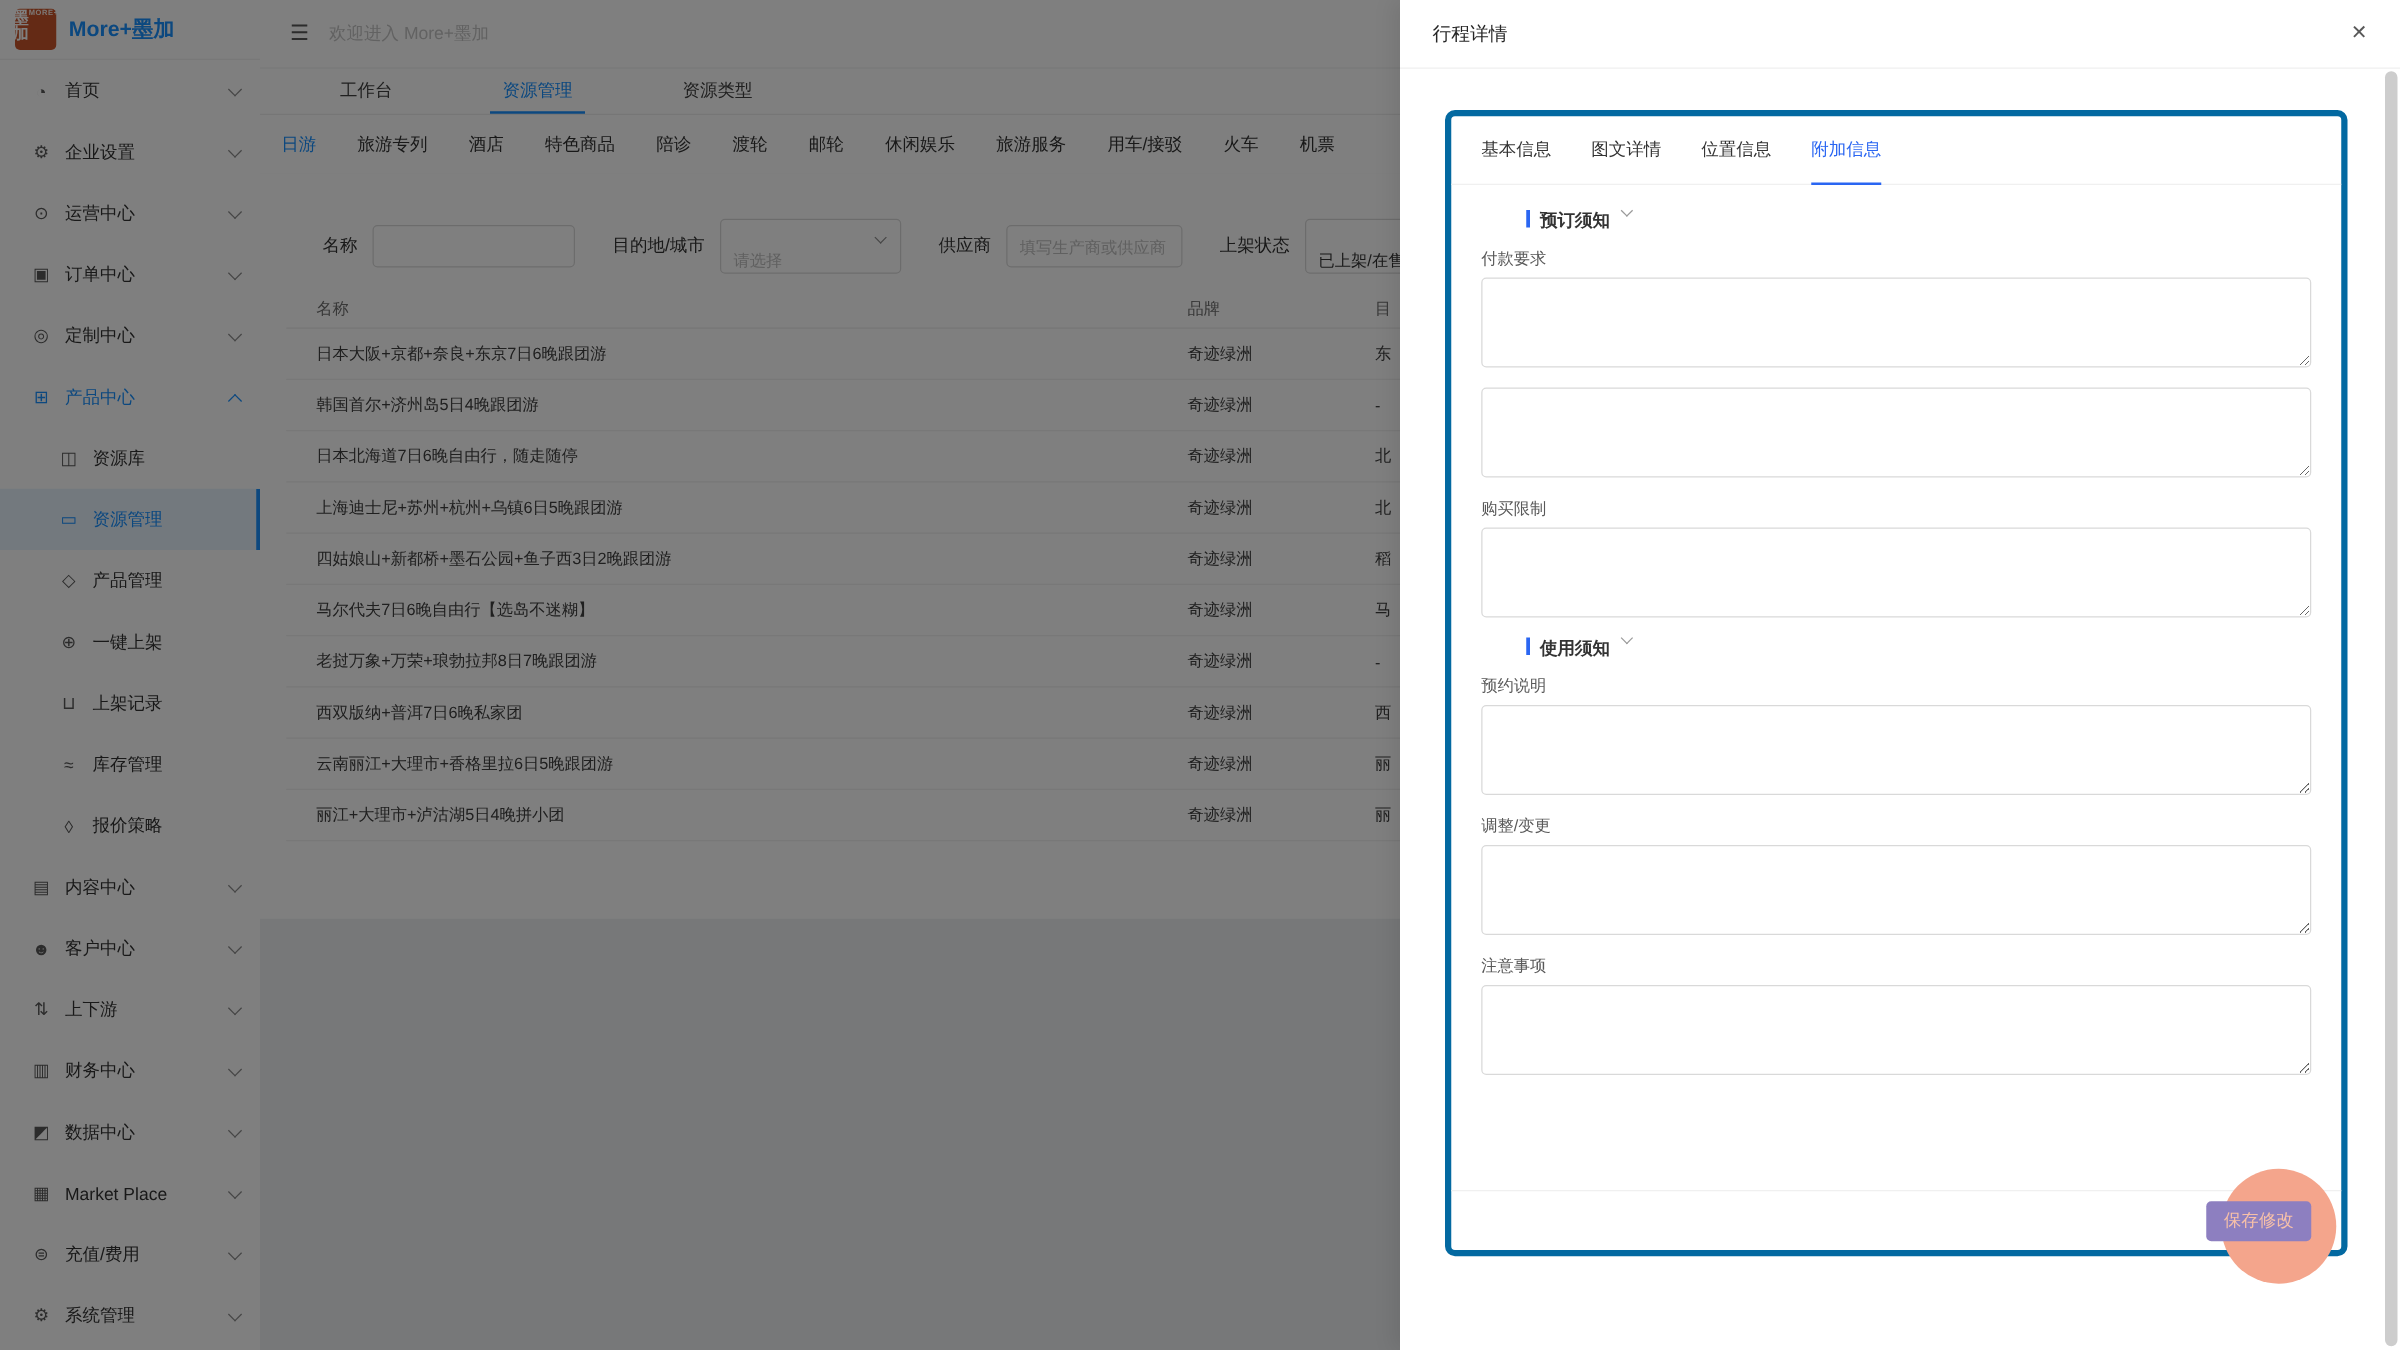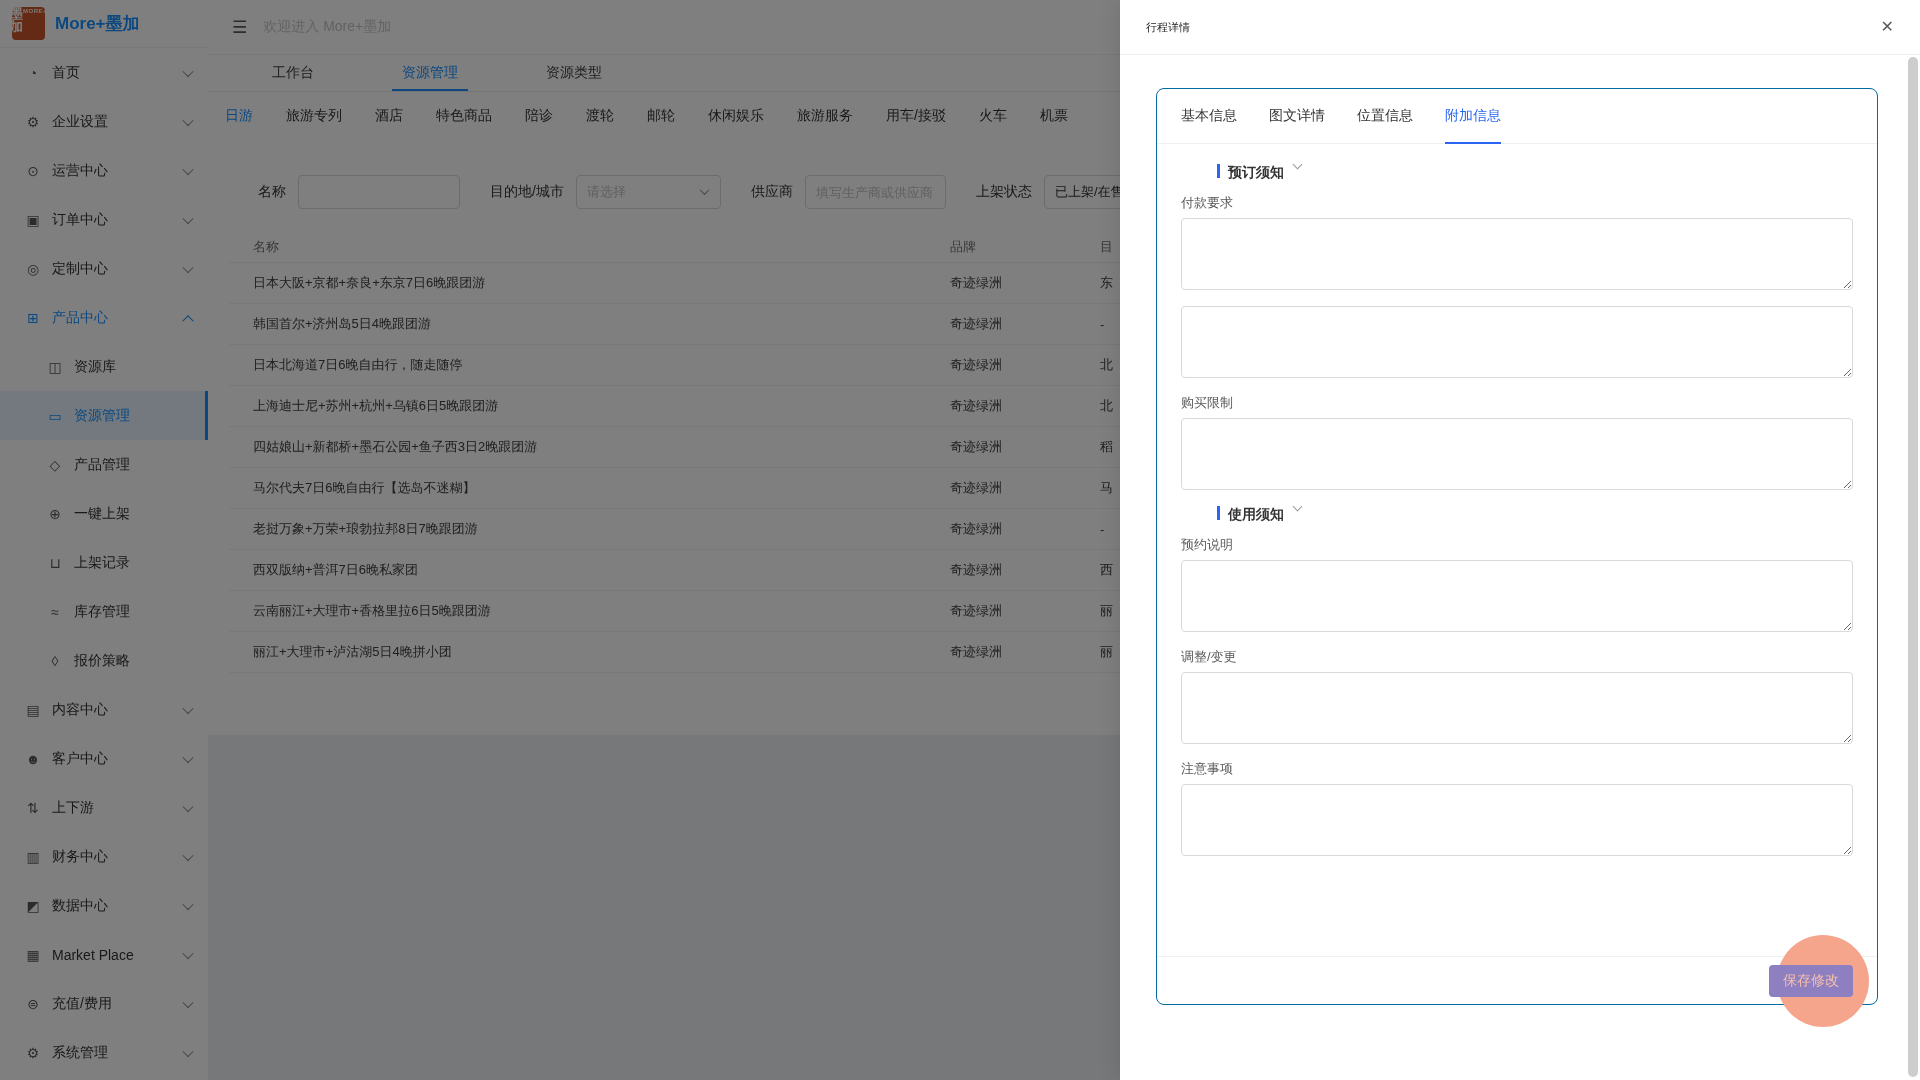--- a/index.html
+++ b/index.html
@@ -41,47 +41,47 @@
   .cat-tabs{height:47px;background:#fff;display:flex;align-items:center;gap:33px;padding-left:17px;font-size:14px;color:#333;}
   .cat-tab{cursor:pointer;white-space:nowrap;}
   .cat-tab.active{color:var(--accent);}
   .content-bg{position:absolute;left:0;top:139px;width:1712px;height:596px;background:#fff;}
 
   .filters{position:absolute;left:50px;top:36px;display:flex;align-items:center;gap:30px;}
   .f-group{display:flex;align-items:center;gap:12px;}
   .f-label{font-size:14px;color:#333;white-space:nowrap;}
   .f-input{height:34px;border:1px solid #d9d9d9;border-radius:4px;padding:0 10px;font-size:13px;color:#333;outline:none;background:#fff;}
   .f-input::placeholder{color:#c0c0c0;}
-  .f-select{height:34px;border:1px solid #d9d9d9;border-radius:4px;padding:0 26px 0 10px;font-size:13px;
-            display:flex;align-items:center;position:relative;background:#fff;cursor:pointer;white-space:nowrap;overflow:hidden;}
+  .f-select{height:44px;border:1px solid #d9d9d9;border-radius:4px;padding:0 26px 0 10px;font-size:13px;
+            display:flex;align-items:flex-end;position:relative;background:#fff;cursor:pointer;white-space:nowrap;overflow:hidden;}
   .f-select .chev{position:absolute;right:12px;top:12px;width:7px;height:7px;}
   .f-select .ph{color:#c0c0c0;}
   .f-select .val{color:#333;}
 
   .table{position:absolute;left:21px;top:92px;width:1691px;font-size:13px;}
   .t-row{display:flex;align-items:center;height:41px;border-bottom:1px solid #f0f0f0;color:#404040;}
   .t-head{height:32px;color:#707070;border-bottom:1px solid #ececec;background:#fff;}
   .c-name{width:705px;padding-left:24px;flex:none;white-space:nowrap;overflow:hidden;}
   .c-brand{width:150px;padding-left:16px;flex:none;}
   .c-dest{flex:1;padding-left:16px;white-space:nowrap;overflow:hidden;}
 
   
   .mask{position:absolute;inset:0;background:rgba(0,0,0,.5);z-index:5;}
 
   
   .drawer{position:absolute;top:0;right:0;width:800px;height:1080px;background:#fff;z-index:10;
           box-shadow:-6px 0 16px rgba(0,0,0,.08);}
   .d-header{height:55px;display:flex;align-items:center;justify-content:space-between;
             padding:0 26px;border-bottom:1px solid #f0f0f0;}
-  .d-title{font-size:11px;font-weight:500;color:#262626;}
+  .d-title{font-size:15px;font-weight:500;color:#262626;}
   .d-close{font-size:16px;color:#595959;cursor:pointer;line-height:1;}
   .d-scrollbar{position:absolute;top:57px;right:2px;width:10px;height:1020px;background:#cdcdcd;border-radius:5px;}
 
   .card{position:absolute;left:36px;top:88px;width:722px;height:917px;background:#fff;
-        border:1px solid #0369a1;border-radius:8px;}
+        border:5px solid #0369a1;border-radius:8px;}
   .card-tabs{height:55px;display:flex;align-items:center;gap:32px;padding:0 24px;border-bottom:1px solid #f0f0f0;}
   .card-tab{position:relative;height:100%;display:flex;align-items:center;font-size:14px;color:#333;cursor:pointer;}
   .card-tab.active{color:var(--drawer-accent);}
   .card-tab.active::after{content:"";position:absolute;left:0;right:0;bottom:-1px;height:2px;background:var(--drawer-accent);}
   .card-body{position:absolute;top:55px;left:0;right:0;bottom:48px;padding:12px 24px 0;overflow:hidden;}
   .sec-header{display:flex;align-items:flex-start;gap:8px;margin-top:8px;height:20px;margin-left:36px;}
   .sec-header.second{margin-top:8px;}
   .sec-marker{width:3px;height:14px;background:var(--drawer-accent);flex:none;}
   .sec-title{font-size:14px;font-weight:600;color:#333;}
   .sec-chev{width:7px;height:7px;border-right:1.5px solid #999;border-bottom:1.5px solid #999;

